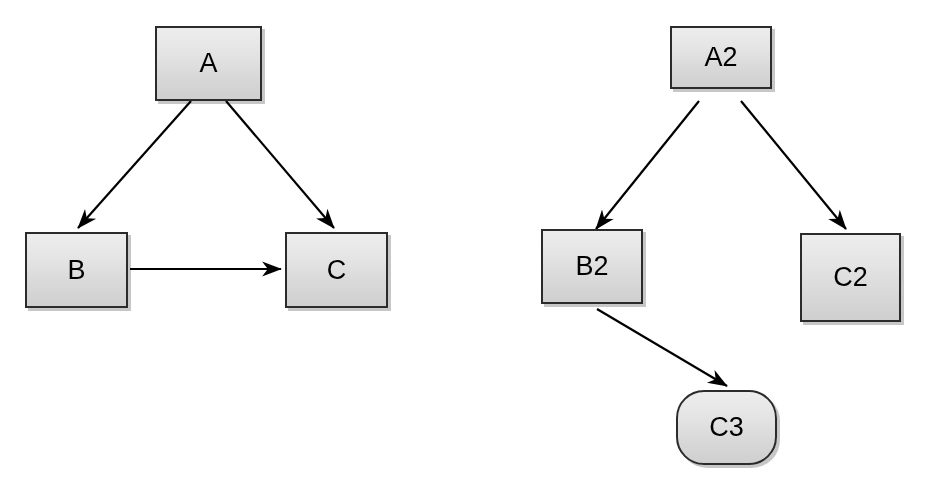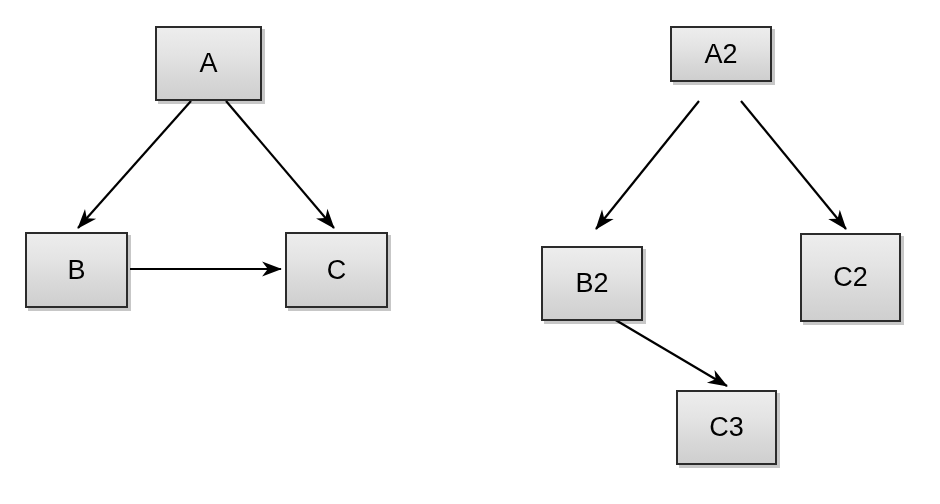--- a/index.html
+++ b/index.html
@@ -68,27 +68,27 @@
   <div id="node-group">
       <div class="node" style="left: 155px; top: 26px; width: 107px; height: 75px;">
         <span class="node-label">A</span>
       </div>
       <div class="node" style="left: 25px; top: 232px; width: 103px; height: 76px;">
         <span class="node-label">B</span>
       </div>
       <div class="node" style="left: 285px; top: 232px; width: 103px; height: 76px;">
         <span class="node-label">C</span>
       </div>
-      <div class="node" style="left: 670px; top: 26px; width: 102px; height: 56px;">
+      <div class="node" style="left: 670px; top: 26px; width: 102px; height: 63px;">
         <span class="node-label">A2</span>
       </div>
-      <div class="node" style="left: 541px; top: 246px; width: 102px; height: 75px;">
+      <div class="node" style="left: 541px; top: 229px; width: 102px; height: 75px;">
         <span class="node-label">B2</span>
       </div>
       <div class="node" style="left: 800px; top: 233px; width: 101px; height: 89px;">
         <span class="node-label">C2</span>
       </div>
-      <div class="node" style="left: 676px; top: 390px; width: 101px; height: 75px;">
+      <div class="node" style="left: 676px; top: 390px; width: 101px; height: 75px; border-radius: 28px;">
         <span class="node-label">C3</span>
       </div>
     </div>
 
 </div>
 
 </body></html>

